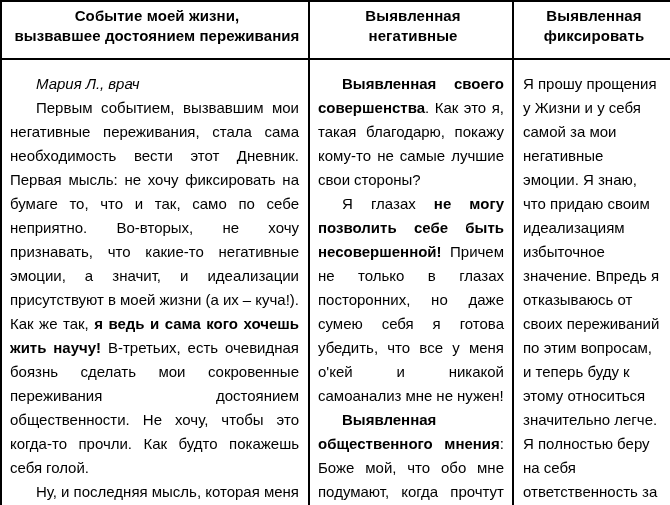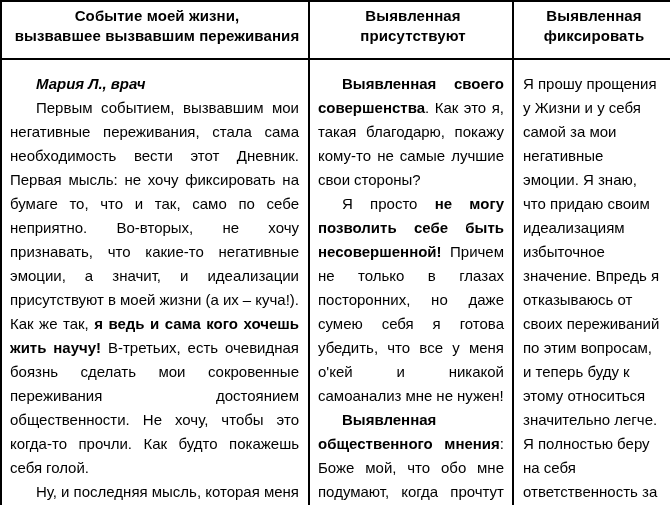--- a/index.html
+++ b/index.html
@@ -71,42 +71,42 @@
     text-align: justify;
     word-spacing: -0.2px;
   }
   .c2 p.para { text-align: justify; text-indent: 24px; }
   .c3 p.para { text-align: left; text-indent: 0; word-spacing: 0; }
 
   p.para.noindent { text-indent: 0; }
 
   b { font-weight: bold; }
   i.byline {
-    font-weight: bold;
+    font-weight: normal;
     font-style: italic;
   }
 </style>
 </head>
 <body>
 
 <table class="doc-table">
   <colgroup>
     <col class="col-event">
     <col class="col-ideal">
     <col class="col-work">
   </colgroup>
   <thead>
     <tr class="hdr-row">
       <th>
         <div class="hdr-text">Событие моей жизни,</div>
-        <div class="hdr-text">вызвавшее вызвавшим переживания</div>
+        <div class="hdr-text">вызвавшее достоянием переживания</div>
       </th>
       <th>
         <div class="hdr-text">Выявленная</div>
-        <div class="hdr-text">присутствуют</div>
+        <div class="hdr-text">негативные</div>
       </th>
       <th>
         <div class="hdr-text">Выявленная</div>
         <div class="hdr-text">фиксировать</div>
       </th>
     </tr>
   </thead>
   <tbody>
     <tr class="body-row">
 
@@ -114,21 +114,21 @@
         <div class="cell-inner c1">
           <p class="para"><i class="byline">Мария Л., врач</i></p>
           <p class="para"><span>Первым событием, вызвавшим мои негативные переживания, стала сама необходимость вести этот Дневник. Первая мысль: не хочу фиксировать на бумаге то, что и так, само по себе неприятно. Во-вторых, не хочу признавать, что какие-то негативные эмоции, а значит, и идеализации присутствуют в моей жизни (а их – куча!). Как же так, </span><b>я ведь и сама кого хочешь жить научу!</b><span> В-третьих, есть очевидная боязнь сделать мои сокровенные переживания достоянием общественности. Не хочу, чтобы это когда-то прочли. Как будто покажешь себя голой.</span></p>
           <p class="para">Ну, и последняя мысль, которая меня укусила, была следующая: не умею писать о себе! А если быть совсем откровенной, я не сумею красиво описать свои тонкие страдания (хотя ясно, что</p>
         </div>
       </td>
 
       <td>
         <div class="cell-inner c2">
           <p class="para"><b>Выявленная своего совершенства</b><span>. Как это я, такая благодарю, покажу кому-то не самые лучшие свои стороны?</span></p>
-          <p class="para"><span>Я просто </span><b>не могу позволить себе быть несовершенной!</b><span> Причем не только в глазах посторонних, но даже сумею себя я готова убедить, что все у меня о'кей и никакой самоанализ мне не нужен!</span></p>
+          <p class="para"><span>Я глазах </span><b>не могу позволить себе быть несовершенной!</b><span> Причем не только в глазах посторонних, но даже сумею себя я готова убедить, что все у меня о'кей и никакой самоанализ мне не нужен!</span></p>
           <p class="para"><b>Выявленная общественного мнения</b><span>: Боже мой, что обо мне подумают, когда прочтут все, что я напишу!</span></p>
 
         </div>
       </td>
 
       <td>
         <div class="cell-inner c3">
           <p class="para noindent">Я прошу прощения у Жизни  и у себя самой за мои негативные эмоции. Я знаю, что придаю своим идеализациям избыточное значение. Впредь я отказываюсь от своих переживаний по этим вопросам, и теперь буду к этому относиться значительно легче. Я полностью беру на себя ответственность за этот эпизод и за все мои эмоции. Я благодарю Жизнь за урок и</p>
         </div>
       </td>

